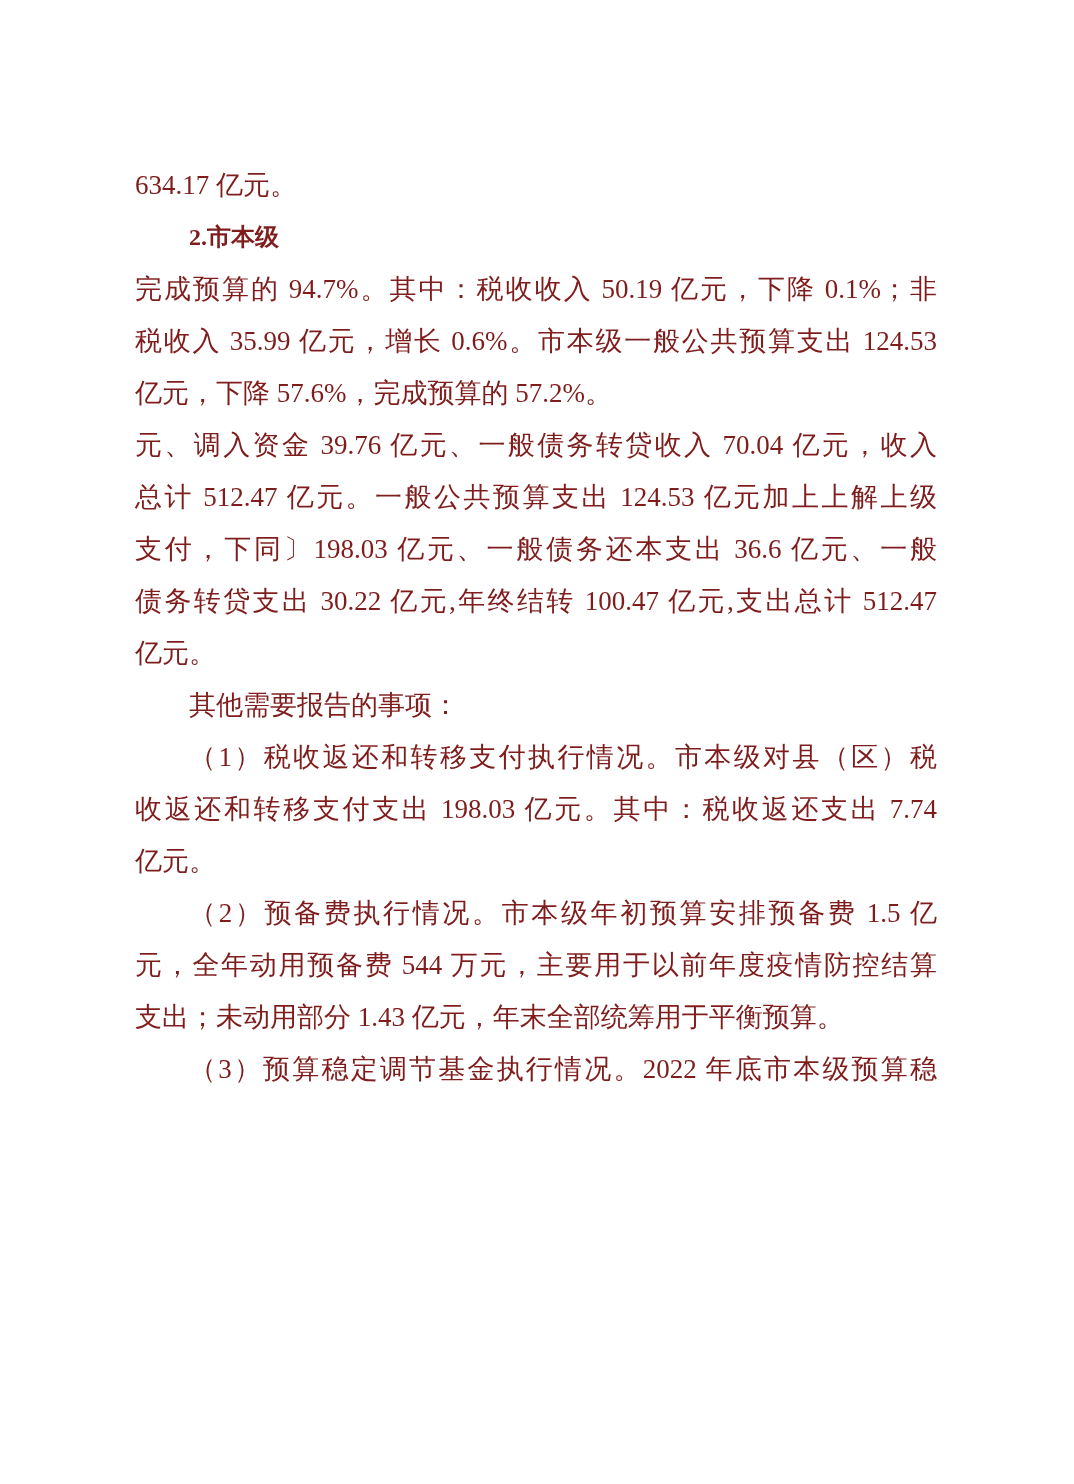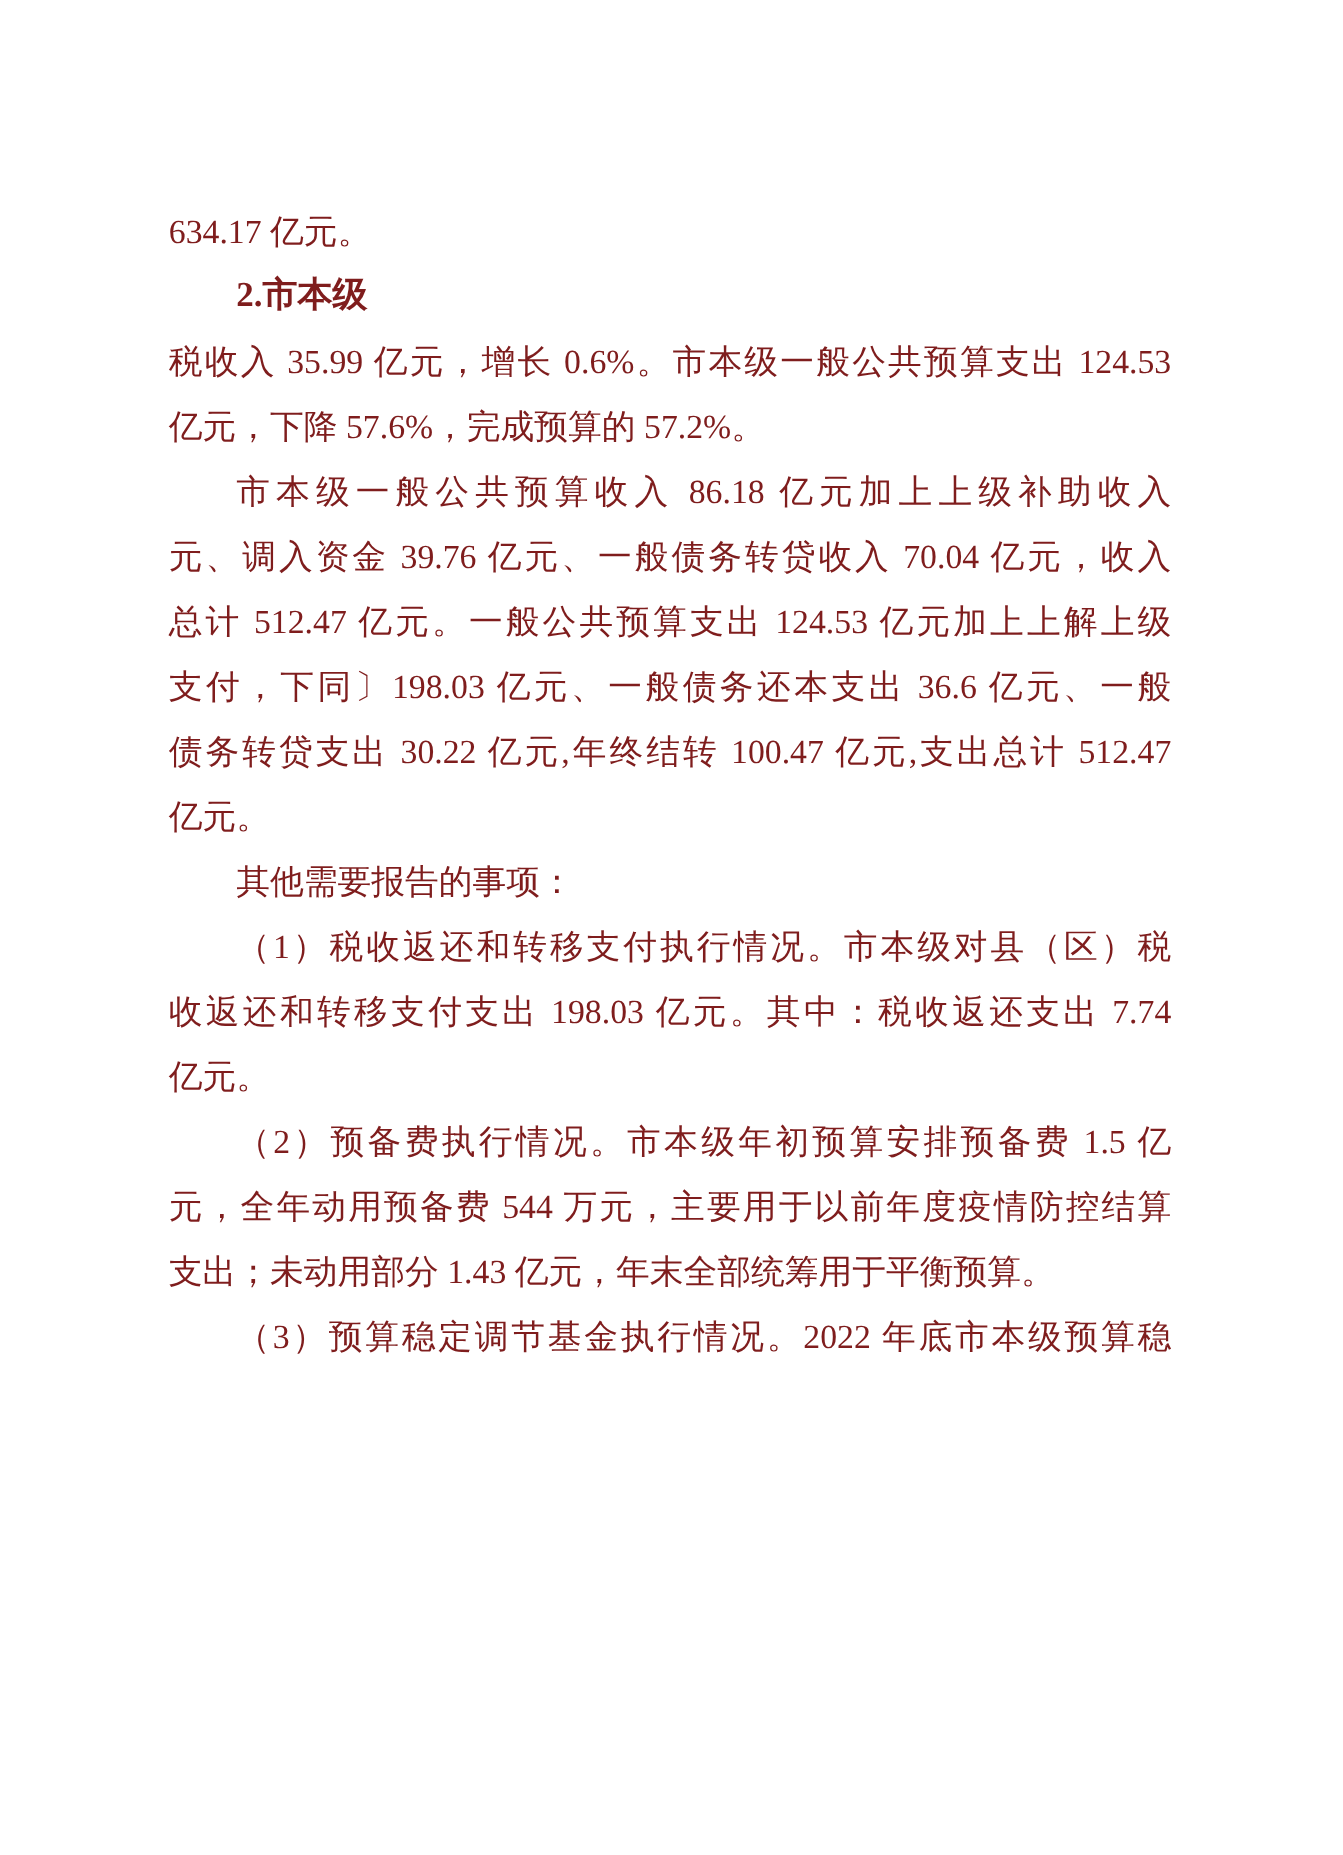--- a/index.html
+++ b/index.html
@@ -31,33 +31,33 @@
   }
   .line.justify {
     text-align: justify;
     text-align-last: justify;
   }
   .line.indent {
     padding-left: 54px;
   }
   .line.bold {
     font-weight: bold;
-    font-size: 28px;
+    font-size: 24px;
   }
 </style>
 </head>
 <body>
 
 <div class="page">
   <div class="content" id="doc-body">
       <div class="line">634.17 亿元。</div>
       <div class="line indent bold">2.市本级</div>
+      <div class="line justify">完成预算的 94.7%。其中：税收收入 50.19 亿元，下降 0.1%；非</div>
       <div class="line justify">税收入 35.99 亿元，增长 0.6%。市本级一般公共预算支出 124.53</div>
       <div class="line">亿元，下降 57.6%，完成预算的 57.2%。</div>
-      <div class="line indent justify">市本级一般公共预算收入 86.18 亿元加上上级补助收入</div>
       <div class="line justify">元、调入资金 39.76 亿元、一般债务转贷收入 70.04 亿元，收入</div>
       <div class="line justify">总计 512.47 亿元。一般公共预算支出 124.53 亿元加上上解上级</div>
       <div class="line justify">支付，下同〕198.03 亿元、一般债务还本支出 36.6 亿元、一般</div>
       <div class="line justify">债务转贷支出 30.22 亿元,年终结转 100.47 亿元,支出总计 512.47</div>
       <div class="line">亿元。</div>
       <div class="line indent">其他需要报告的事项：</div>
       <div class="line indent justify">（1）税收返还和转移支付执行情况。市本级对县（区）税</div>
       <div class="line justify">收返还和转移支付支出 198.03 亿元。其中：税收返还支出 7.74</div>
       <div class="line">亿元。</div>
       <div class="line indent justify">（2）预备费执行情况。市本级年初预算安排预备费 1.5 亿</div>

